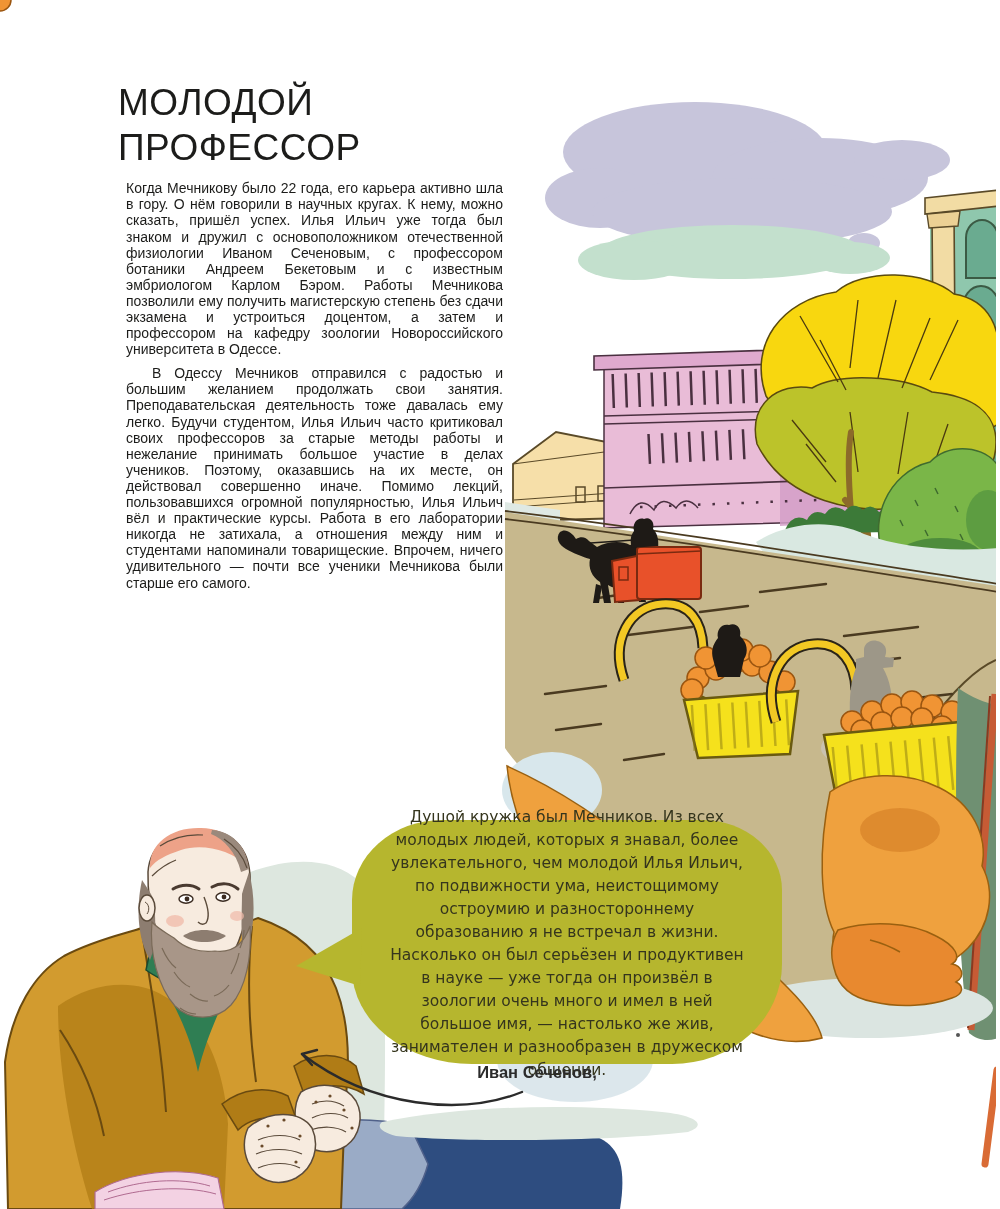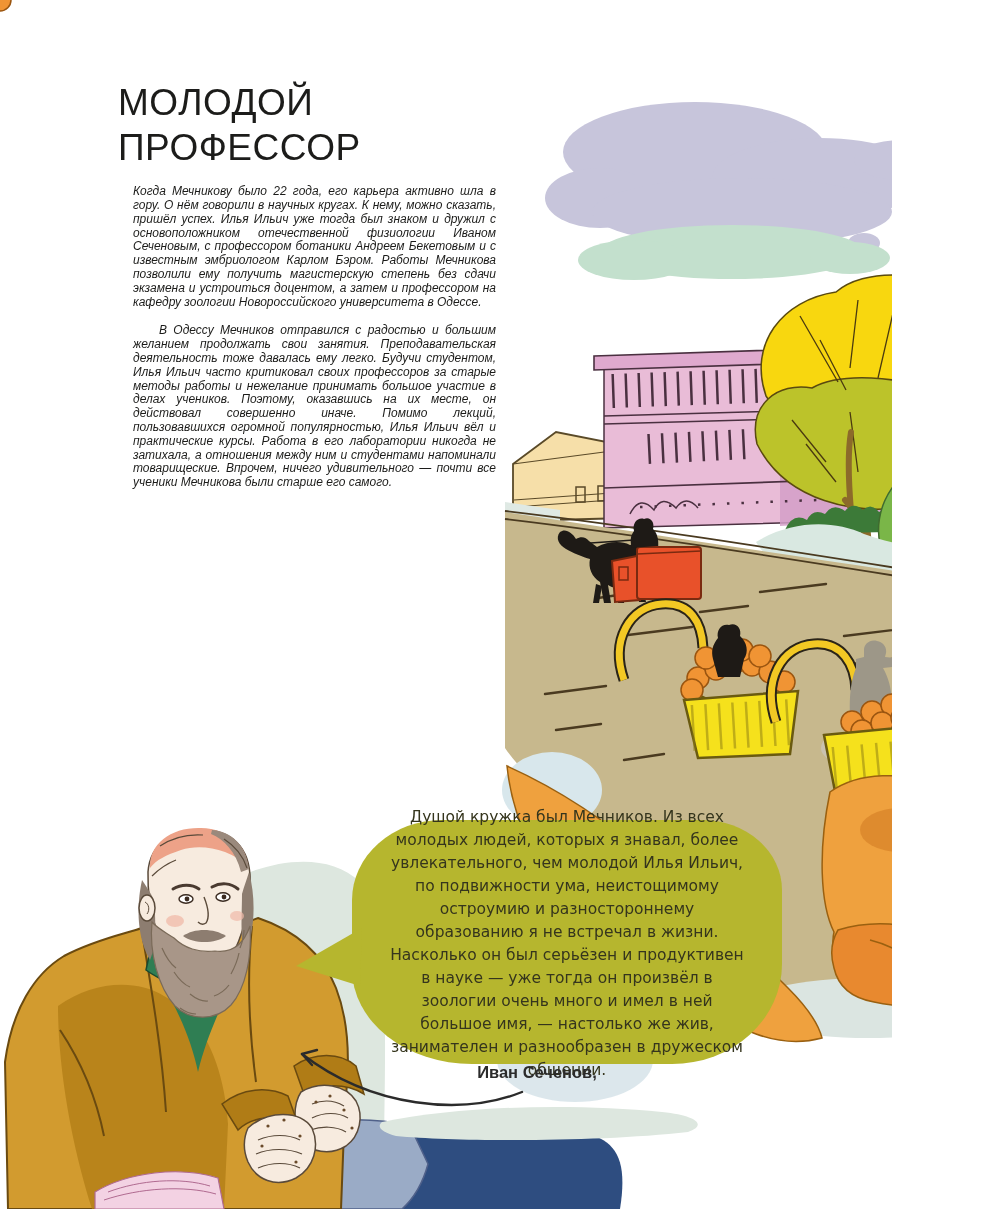--- a/index.html
+++ b/index.html
@@ -1,20 +1,20 @@
 <!DOCTYPE html>
 <html lang="ru"><head>
 <meta charset="utf-8">
 <style>
   html,body{margin:0;padding:0;background:#ffffff;}
-  .page{position:relative;width:892px;height:1209px;background:#ffffff;overflow:hidden;
+  .page{position:relative;width:996px;height:1209px;background:#ffffff;overflow:hidden;
         font-family:"Liberation Sans",sans-serif;color:#1c1c1a;}
   .text-col{position:absolute;left:118px;top:80px;width:393px;}
   .title{font-size:37px;font-weight:400;line-height:1.22;letter-spacing:0.5px;margin:0 0 10px 0;color:#1c1c1a;}
-  .para{font-size:12px;line-height:1.15;text-align:justify;margin:15px;hyphens:auto;font-style:italic;}
+  .para{font-size:14px;line-height:1.15;text-align:justify;margin:8px;hyphens:auto;}
   .para.indent{text-indent:26px;}
   .illustration{position:absolute;left:0;top:0;}
   .bubble{position:absolute;left:352px;top:820px;width:430px;height:244px;background:#b6b62e;
           border-radius:90px 80px 110px 120px / 80px 70px 100px 95px;
           display:flex;align-items:center;justify-content:center;box-sizing:border-box;
           padding:28px 32px 24px;}
   .bubble-text{font-family:"DejaVu Sans",sans-serif;font-size:15.5px;line-height:1.48;
                text-align:center;color:#35351d;font-weight:500;}
   .bubble-tail{position:absolute;left:-56px;top:102px;}
   .caption{position:absolute;left:392px;top:1062px;width:290px;text-align:center;

